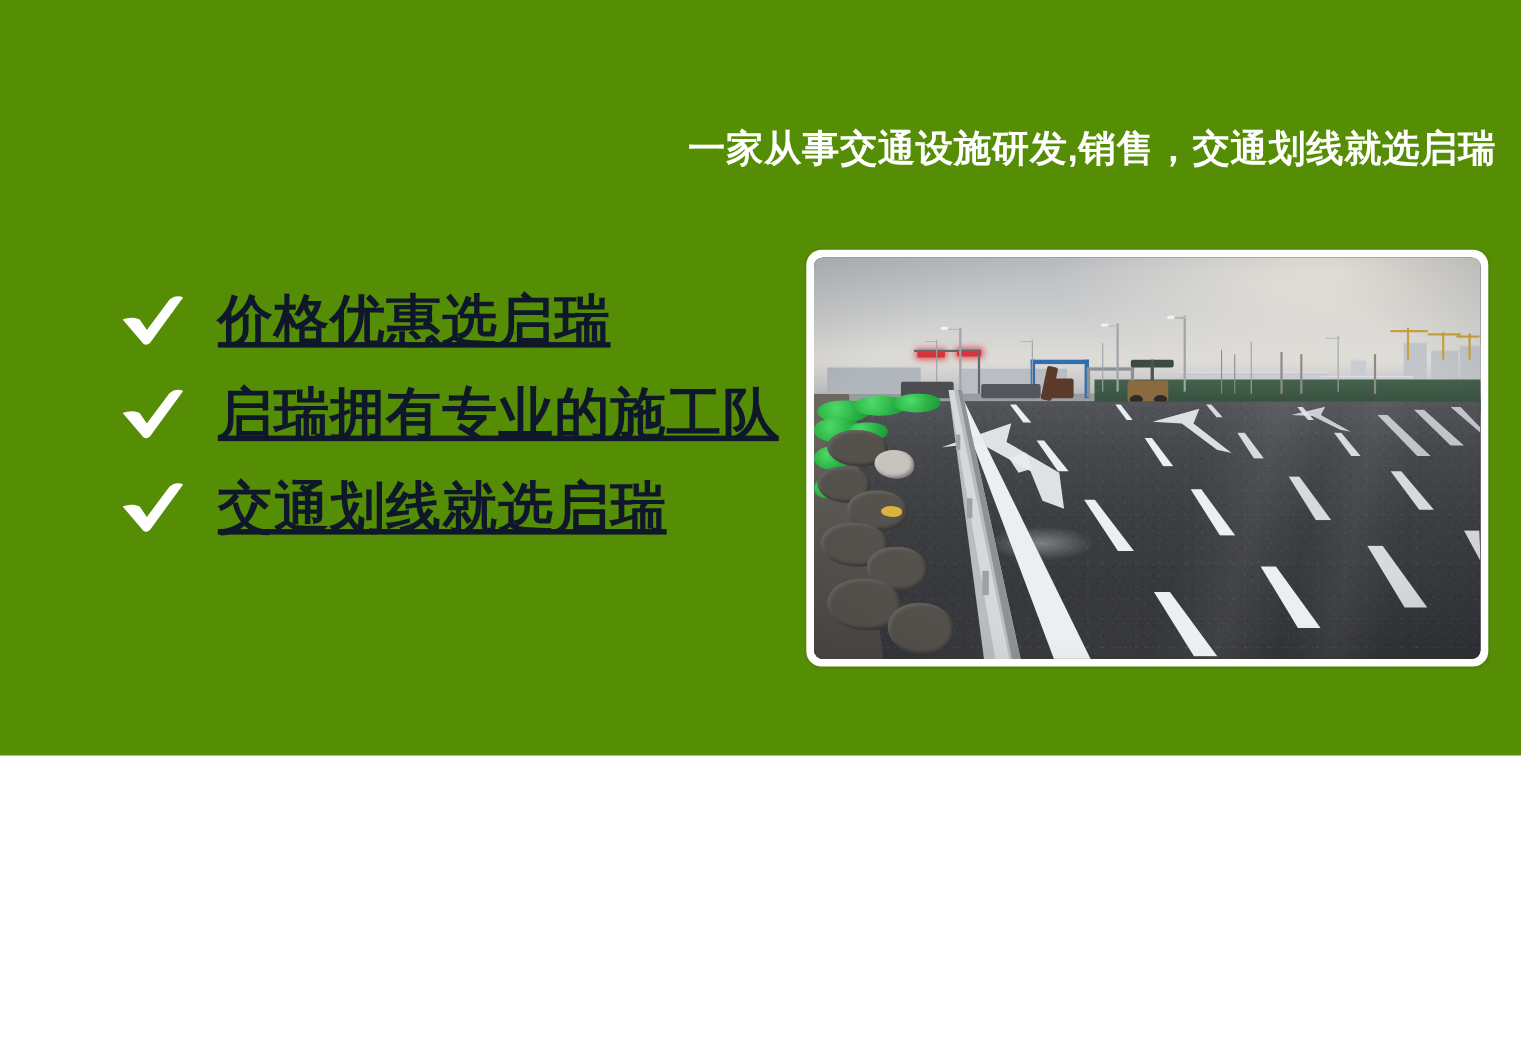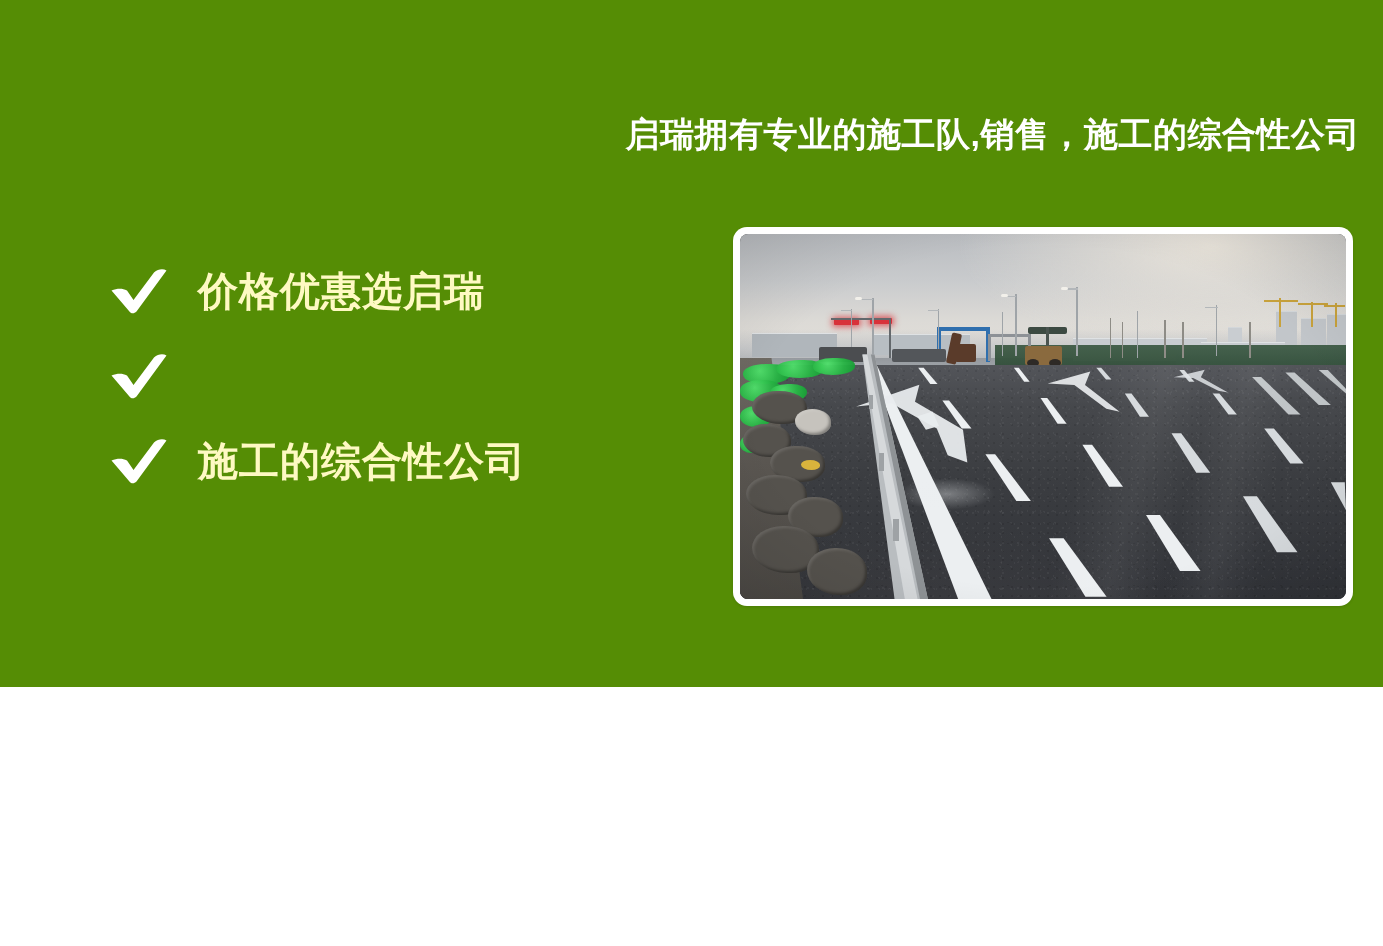--- a/index.html
+++ b/index.html
@@ -85,26 +85,27 @@
     align-items: center;
   }
   .check-icon {
     width: 58px;
     height: 46px;
     flex: 0 0 58px;
     margin-right: 30px;
     display: block;
   }
   .feature-label {
-    color: #fef9c3;
-    font-size: 40px;
+    color: #0f172a;
+    font-size: 50px;
     font-weight: bold;
     letter-spacing: 1px;
     white-space: nowrap;
     line-height: 46px;
+    text-decoration: underline;
   }
 
   
   #photo-card {
     position: absolute;
     left: 733px;
     top: 227px;
     width: 620px;
     height: 379px;
     background: #ffffff;
@@ -295,43 +296,44 @@
     height: 259px;
     background: #ffffff;
   }
 </style>
 </head>
 <body>
 
 <div id="banner">
 
 
-  <div id="tagline">启瑞拥有专业的施工队,销售，施工的综合性公司</div>
+  <div id="tagline">一家从事交通设施研发,销售，交通划线就选启瑞</div>
 
   <div id="features">
 
     <div class="feature-row">
       <svg class="check-icon" viewBox="0 0 58 46">
         <path d="M1.5 22.5 C7 20.5 12 20 17 22.5 L23.5 32 L44 4.5 C48 1 53 0.5 56.5 2.5 L26.5 43.5 C24 46 21 46 19 43 Z" fill="#ffffff"></path>
       </svg>
       <span class="feature-label">价格优惠选启瑞</span>
     </div>
 
     <div class="feature-row">
       <svg class="check-icon" viewBox="0 0 58 46">
         <path d="M1.5 22.5 C7 20.5 12 20 17 22.5 L23.5 32 L44 4.5 C48 1 53 0.5 56.5 2.5 L26.5 43.5 C24 46 21 46 19 43 Z" fill="#ffffff"></path>
       </svg>
+      <span class="feature-label">启瑞拥有专业的施工队</span>
     </div>
 
 
     <div class="feature-row">
       <svg class="check-icon" viewBox="0 0 58 46">
         <path d="M1.5 22.5 C7 20.5 12 20 17 22.5 L23.5 32 L44 4.5 C48 1 53 0.5 56.5 2.5 L26.5 43.5 C24 46 21 46 19 43 Z" fill="#ffffff"></path>
       </svg>
-      <span class="feature-label">施工的综合性公司</span>
+      <span class="feature-label">交通划线就选启瑞</span>
     </div>
 
   </div>
 
   <div id="photo-card">
     <div id="photo">
 
       <div class="sky"></div>
       <div class="skyline"></div>
 

